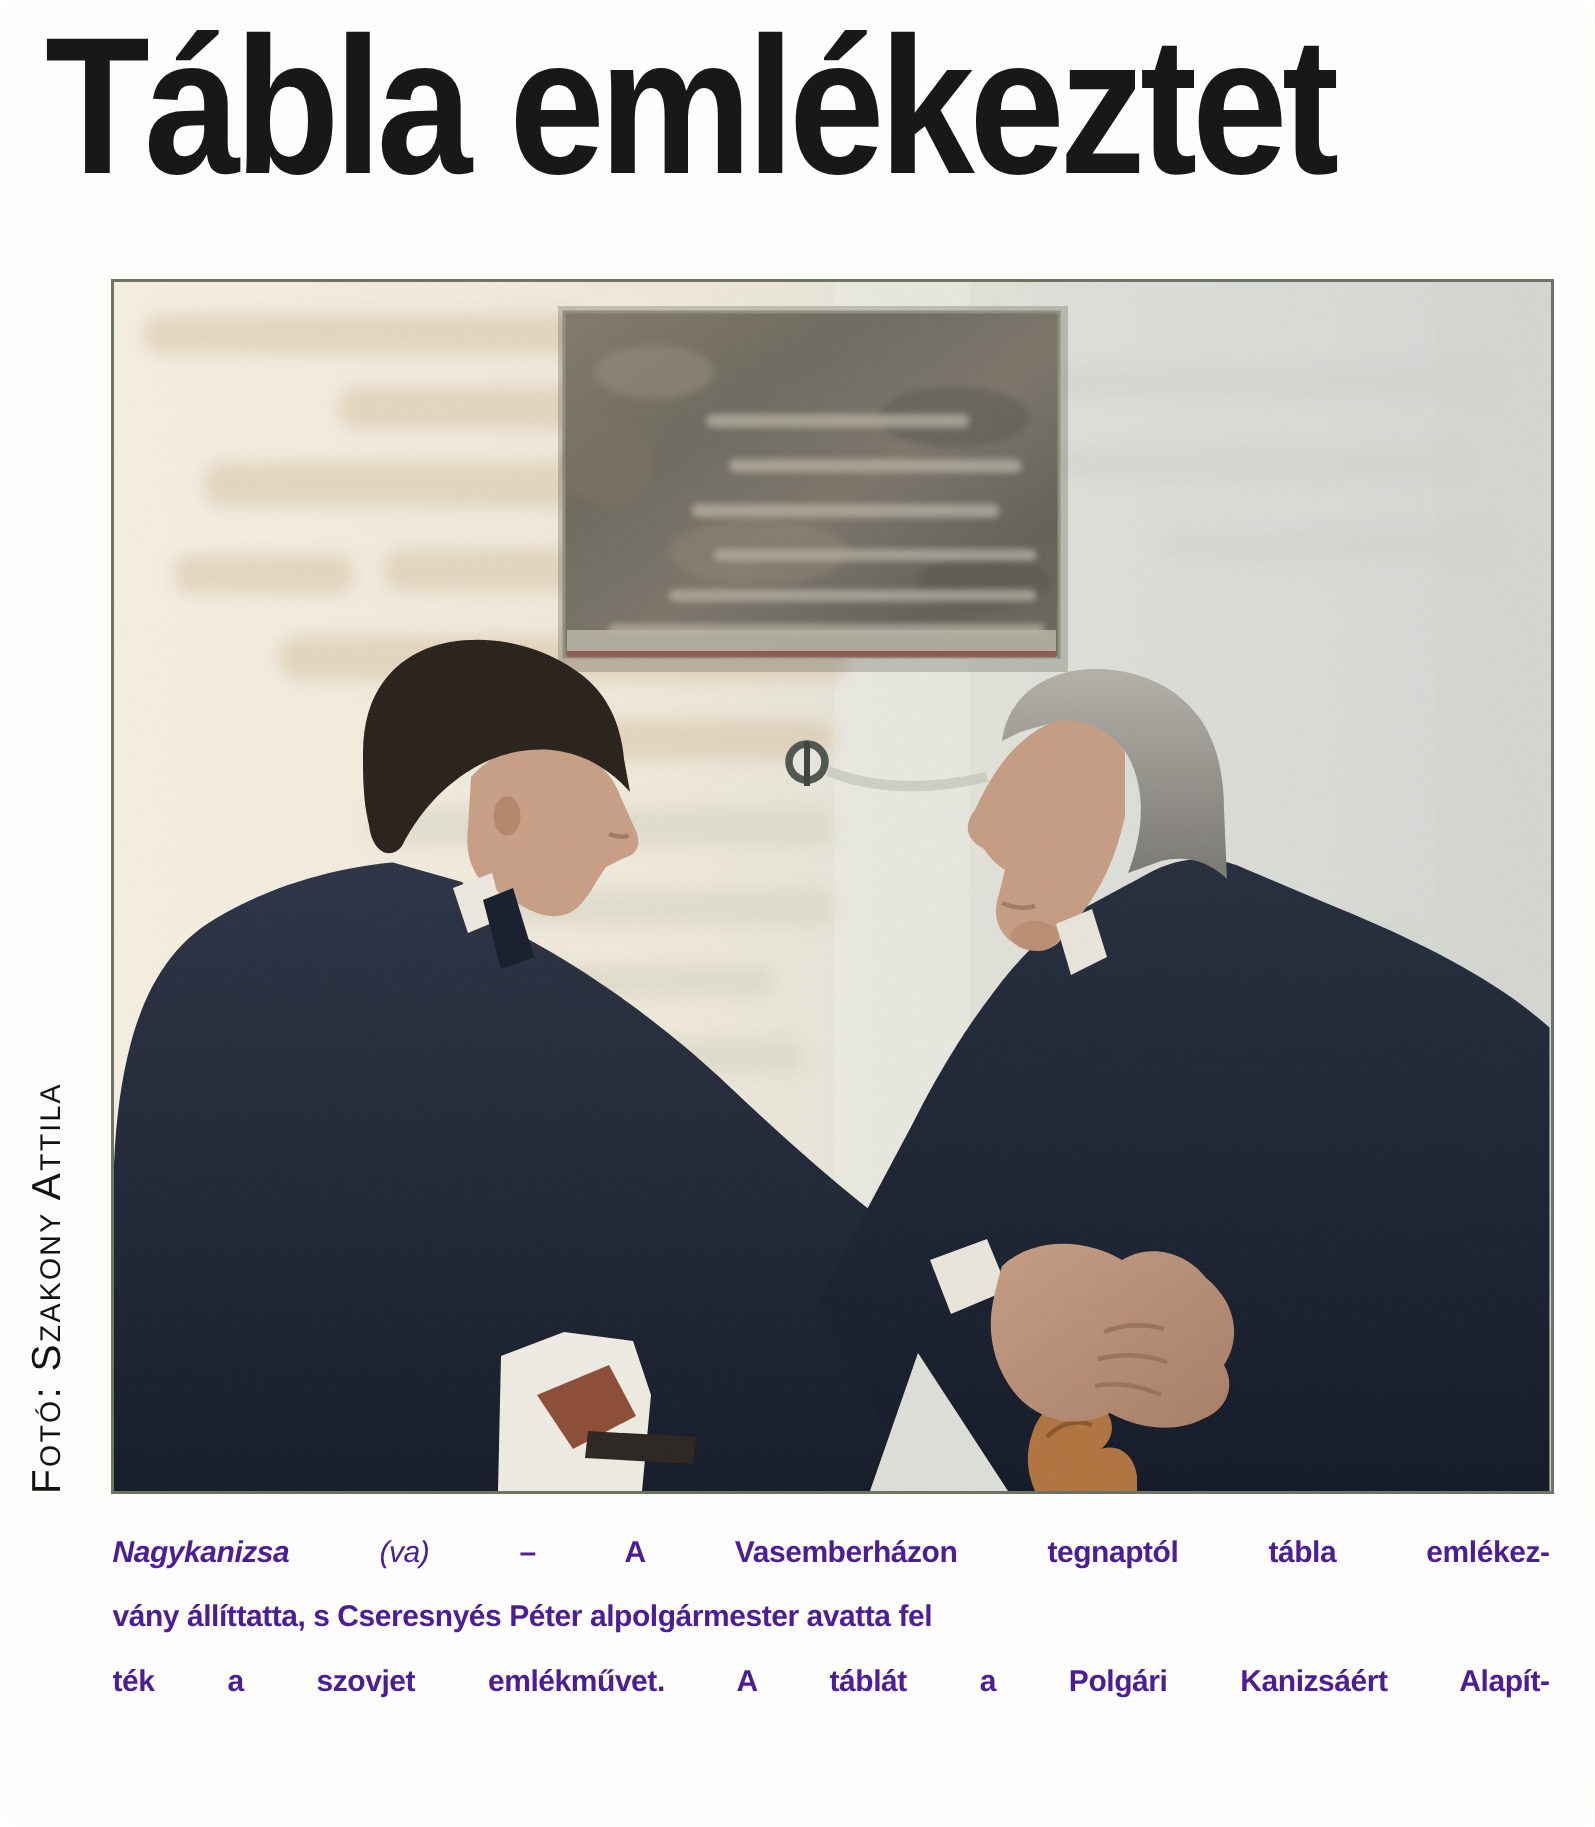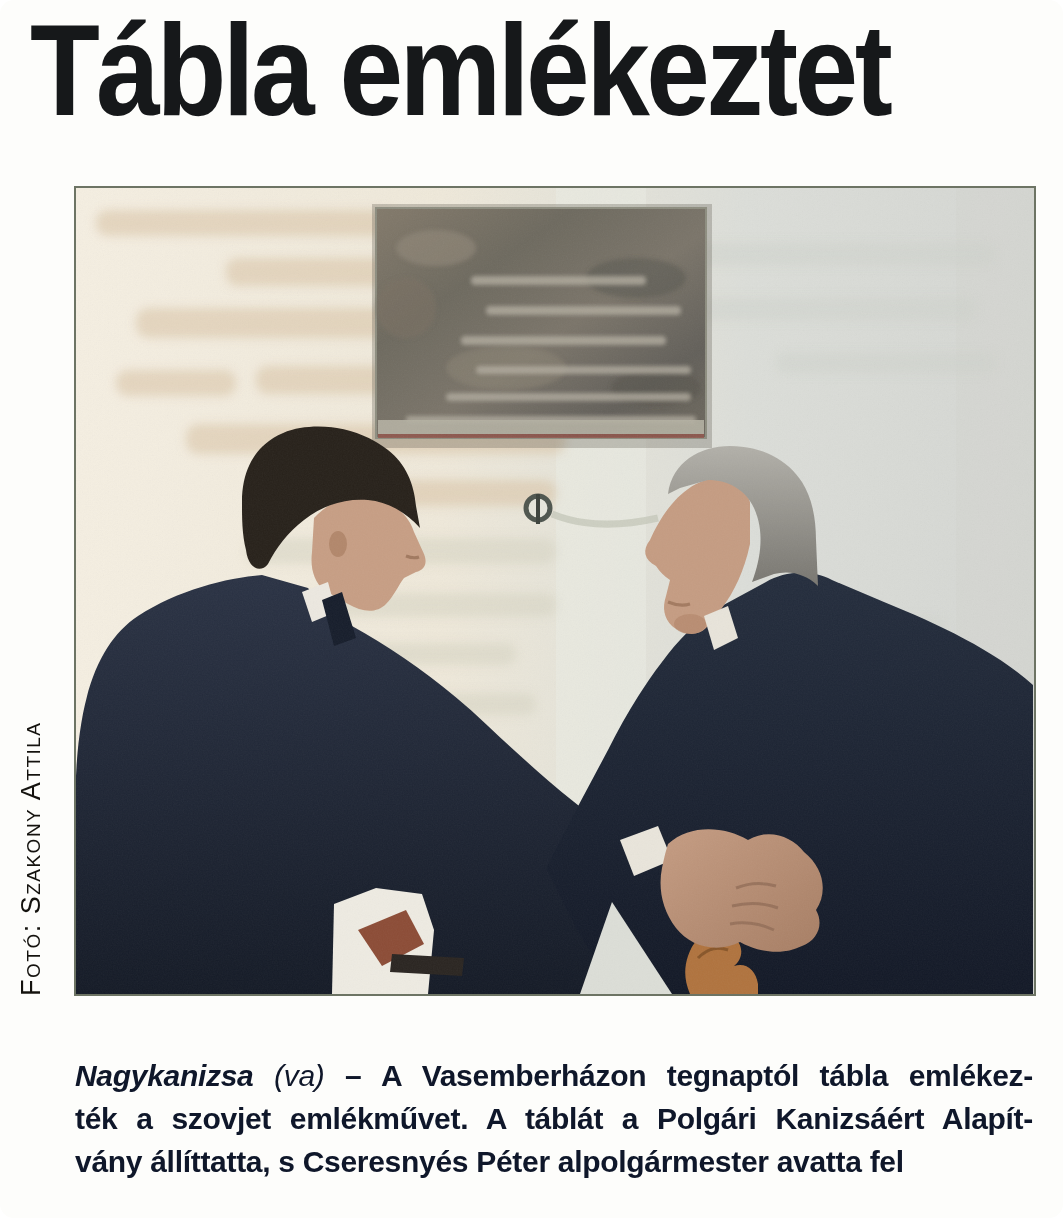--- a/index.html
+++ b/index.html
@@ -18,23 +18,23 @@
     border:2px solid #6d7464;background:#e9e6da;
   }
   .photo-frame svg{display:block;}
   .photo-credit{
     position:absolute;left:16px;top:996px;width:316px;
     transform:rotate(-90deg);transform-origin:0 0;
     font-variant:small-caps;font-size:27px;letter-spacing:1.5px;
     color:#14120e;white-space:nowrap;
   }
   .caption{
-    position:absolute;left:75px;top:1054px;width:958px;
-    font-weight:bold;font-size:30px;line-height:43px;
-    letter-spacing:-0.3px;color:#0f172a;
+    position:absolute;left:75px;top:1014px;width:958px;
+    font-weight:bold;font-size:20px;line-height:43px;
+    letter-spacing:-0.3px;color:#4c1d95;
   }
   .cap-line{white-space:nowrap;}
   .cap-line.j{text-align:justify;text-align-last:justify;}
   .dateline{font-style:italic;}
   .byline{font-style:italic;font-weight:normal;}
 </style>
 </head>
 <body>
 
 <div class="page">
@@ -190,17 +190,17 @@
       </g>
 
       <rect width="958" height="806" filter="url(#grain)" opacity="0.06"></rect>
     </svg>
   </div>
 
   <div class="photo-credit">Fotó: Szakony Attila</div>
 
   <div class="caption">
     <div class="cap-line j"><span class="dateline">Nagykanizsa</span> <span class="byline">(va)</span> <span>– A Vasemberházon tegnaptól tábla emlékez-</span></div>
+    <div class="cap-line">vány állíttatta, s Cseresnyés Péter alpolgármester avatta fel</div>
     <div class="cap-line j">ték a szovjet emlékművet. A táblát a Polgári Kanizsáért Alapít-</div>
-    <div class="cap-line">vány állíttatta, s Cseresnyés Péter alpolgármester avatta fel</div>
   </div>
 
 </div>
 
 </body></html>

